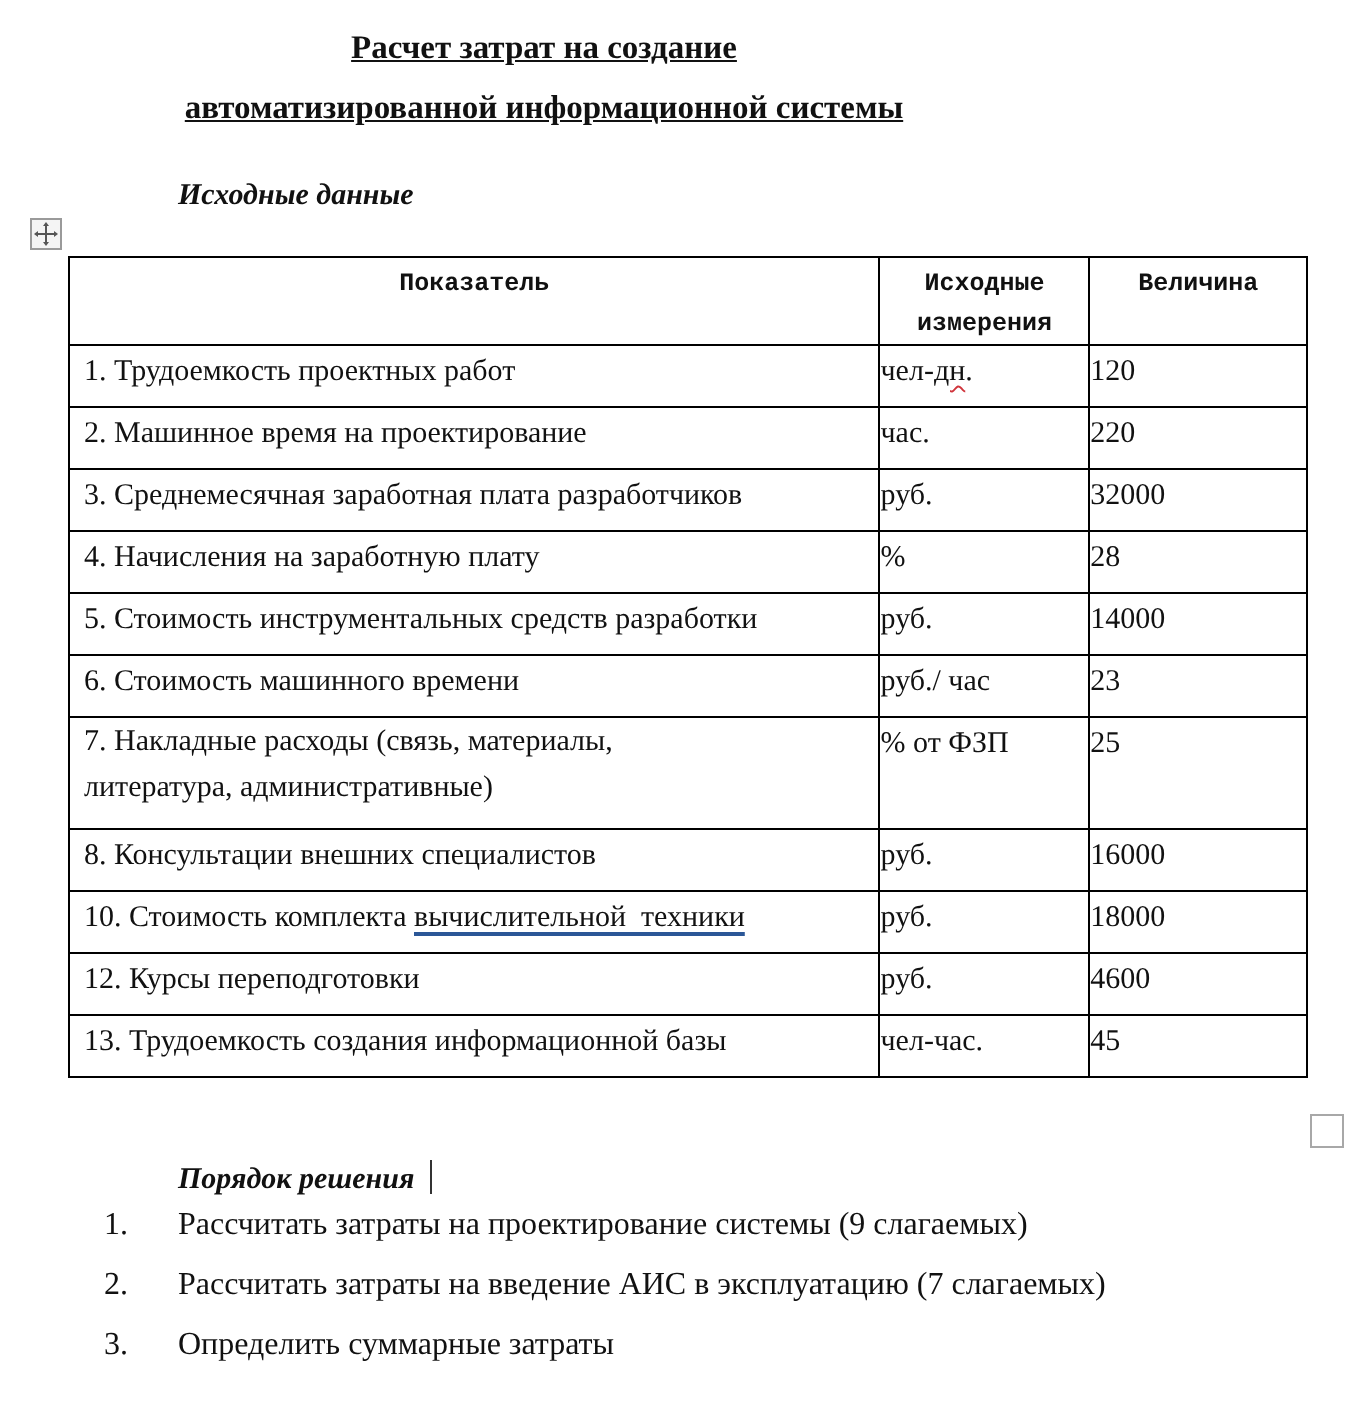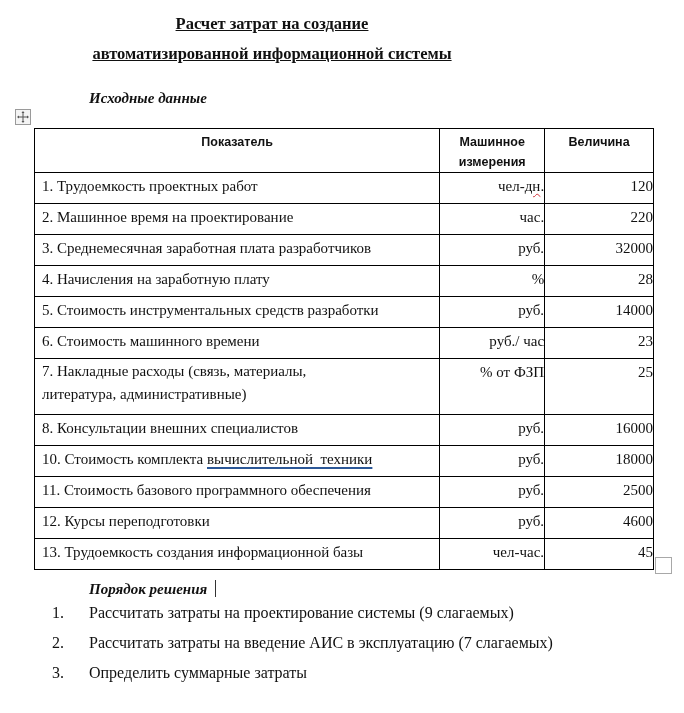--- a/index.html
+++ b/index.html
@@ -13,24 +13,24 @@
   .sh1 { top: 90px; }
   .sh2 { top: 580px; font-style: italic; }
   .cursor { display: inline-block; width: 1px; height: 17px; background: #333; margin-left: 8px; vertical-align: -3px; }
   .move-handle { position: absolute; left: 15px; top: 109px; width: 16px; height: 16px;
                  border: 1px solid #9a9a9a; background: #f4f4f4; box-sizing: border-box;
                  display: flex; align-items: center; justify-content: center; }
   .resize-handle { position: absolute; left: 655px; top: 557px; width: 17px; height: 17px;
                    border: 1.5px solid #a8a8a8; background: #fff; box-sizing: border-box; }
   table { position: absolute; left: 34px; top: 128px; border-collapse: collapse; width: 620px; }
   td, th { border: 1px solid #000; padding: 0; font-size: 15px; }
-  th { font-family: Liberation Sans, sans-serif; font-size: 12.5px; font-weight: bold;
+  th { font-family: Liberation Mono, monospace; font-size: 12.5px; font-weight: bold;
        vertical-align: top; text-align: center; padding-top: 3px; line-height: 20px; height: 37px; }
   td.name { padding-left: 7px; line-height: 24px; vertical-align: top; padding-top: 1px; }
-  td.unit, td.val { text-align: right; vertical-align: top; line-height: 24px; padding-top: 1px; }
+  td.unit, td.val { text-align: left; vertical-align: top; line-height: 24px; padding-top: 1px; }
   col.c1 { width: 406px; } col.c2 { width: 105px; } col.c3 { width: 109px; }
   tr.r { height: 31px; }
   tr.r7 { height: 56px; }
   tr.r7 td.name { line-height: 23px; }
   .spell { text-decoration: underline wavy #d0343b; text-decoration-thickness: 1px; text-underline-offset: 2px; }
   .grammar { text-decoration: underline; text-decoration-color: #2b5797; text-decoration-thickness: 1.5px; text-underline-offset: 3px; }
   ol.steps { position: absolute; left: 52px; top: 598px; margin: 0; padding: 0; list-style: none; font-size: 16px; }
   ol.steps li { display: flex; height: 30px; line-height: 30px; }
   ol.steps .num { width: 37px; }
 </style>
@@ -58,21 +58,21 @@
 <table>
   <colgroup>
       <col class="c1">
       <col class="c2">
       <col class="c3">
     </colgroup>
   <thead>
     <tr>
       <th>Показатель</th>
       <th>
-        <span>Машинное</span><br>
+        <span>Исходные</span><br>
         <span>измерения</span>
       </th>
       <th>Величина</th>
     </tr>
   </thead>
   <tbody>
     <tr class="r">
       <td class="name">1. Трудоемкость проектных работ</td>
       <td class="unit"><span>чел-</span><span class="spell">дн</span><span>.</span></td>
       <td class="val">120</td>
@@ -111,25 +111,20 @@
       <td class="name">8. Консультации внешних специалистов</td>
       <td class="unit">руб.</td>
       <td class="val">16000</td>
     </tr>
     <tr class="r">
       <td class="name"><span>10. Стоимость комплекта </span><span class="grammar" style="white-space:pre">вычислительной  техники</span></td>
       <td class="unit">руб.</td>
       <td class="val">18000</td>
     </tr>
     <tr class="r">
-      <td class="name">11. Стоимость базового программного обеспечения</td>
-      <td class="unit">руб.</td>
-      <td class="val">2500</td>
-    </tr>
-    <tr class="r">
       <td class="name">12. Курсы переподготовки</td>
       <td class="unit">руб.</td>
       <td class="val">4600</td>
     </tr>
     <tr class="r">
       <td class="name">13. Трудоемкость создания информационной базы</td>
       <td class="unit">чел-час.</td>
       <td class="val">45</td>
     </tr>
   </tbody>

